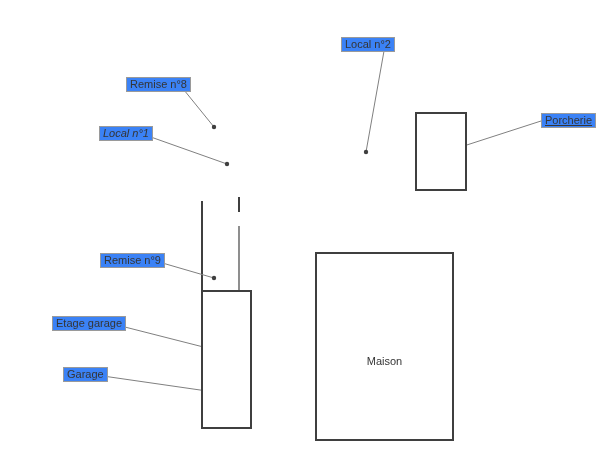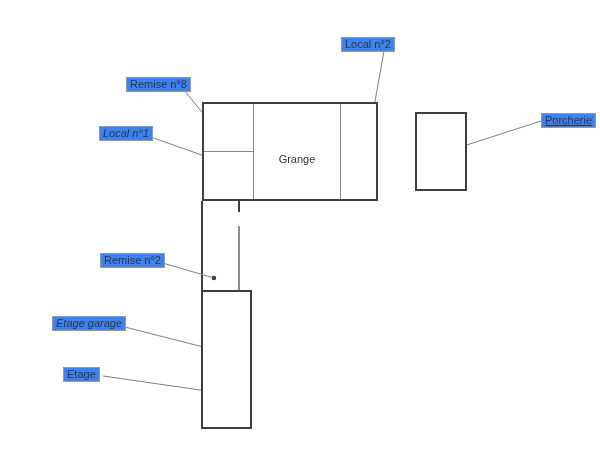--- a/index.html
+++ b/index.html
@@ -87,33 +87,30 @@
 
     <circle class="dot" cx="214" cy="127" r="2.2"></circle>
     <circle class="dot" cx="227" cy="164" r="2.2"></circle>
     <circle class="dot" cx="366" cy="152" r="2.2"></circle>
     <circle class="dot" cx="442" cy="153" r="2.2"></circle>
     <circle class="dot" cx="214" cy="278" r="2.2"></circle>
     <circle class="dot" cx="227" cy="353" r="2.2"></circle>
     <circle class="dot" cx="214" cy="392" r="2.2"></circle>
   </svg>
 
-  <div class="bldg" style="left:202px; top:102px; width:176px; height:99px;">
-    <div class="part" style="left:49px; top:0; width:1px; height:95px;"></div>
-    <div class="part" style="left:136px; top:0; width:1px; height:95px;"></div>
-    <div class="part" style="left:0; top:47px; width:50px; height:1px;"></div>
-    <div class="room-label" style="left:50px; width:86px; top:49px;">Grange</div>
-  </div>
 
   <div class="bldg" style="left:201px; top:290px; width:51px; height:139px;"></div>
 
+  <div class="bldg" style="left:315px; top:252px; width:139px; height:189px;">
+    <div class="room-label" style="left:0; right:0; top:101px;">Maison</div>
+  </div>
 
   <div class="bldg" style="left:415px; top:112px; width:52px; height:79px;"></div>
 
   <div class="callout" style="left:341px; top:37px;">Local n°2</div>
   <div class="callout" style="left:126px; top:77px;">Remise n°8</div>
   <div class="callout" style="left:99px; top:126px;font-style:italic;">Local n°1</div>
   <div class="callout" style="left:541px; top:113px;text-decoration:underline;">Porcherie</div>
-  <div class="callout" style="left:100px; top:253px;">Remise n°2</div>
-  <div class="callout" style="left:52px; top:316px;font-style:italic;">Etage garage</div>
-  <div class="callout" style="left:63px; top:367px;">Etage</div>
+  <div class="callout" style="left:100px; top:253px;">Remise n°9</div>
+  <div class="callout" style="left:52px; top:316px;">Etage garage</div>
+  <div class="callout" style="left:63px; top:367px;">Garage</div>
 
 </div>
 
 </body></html>

